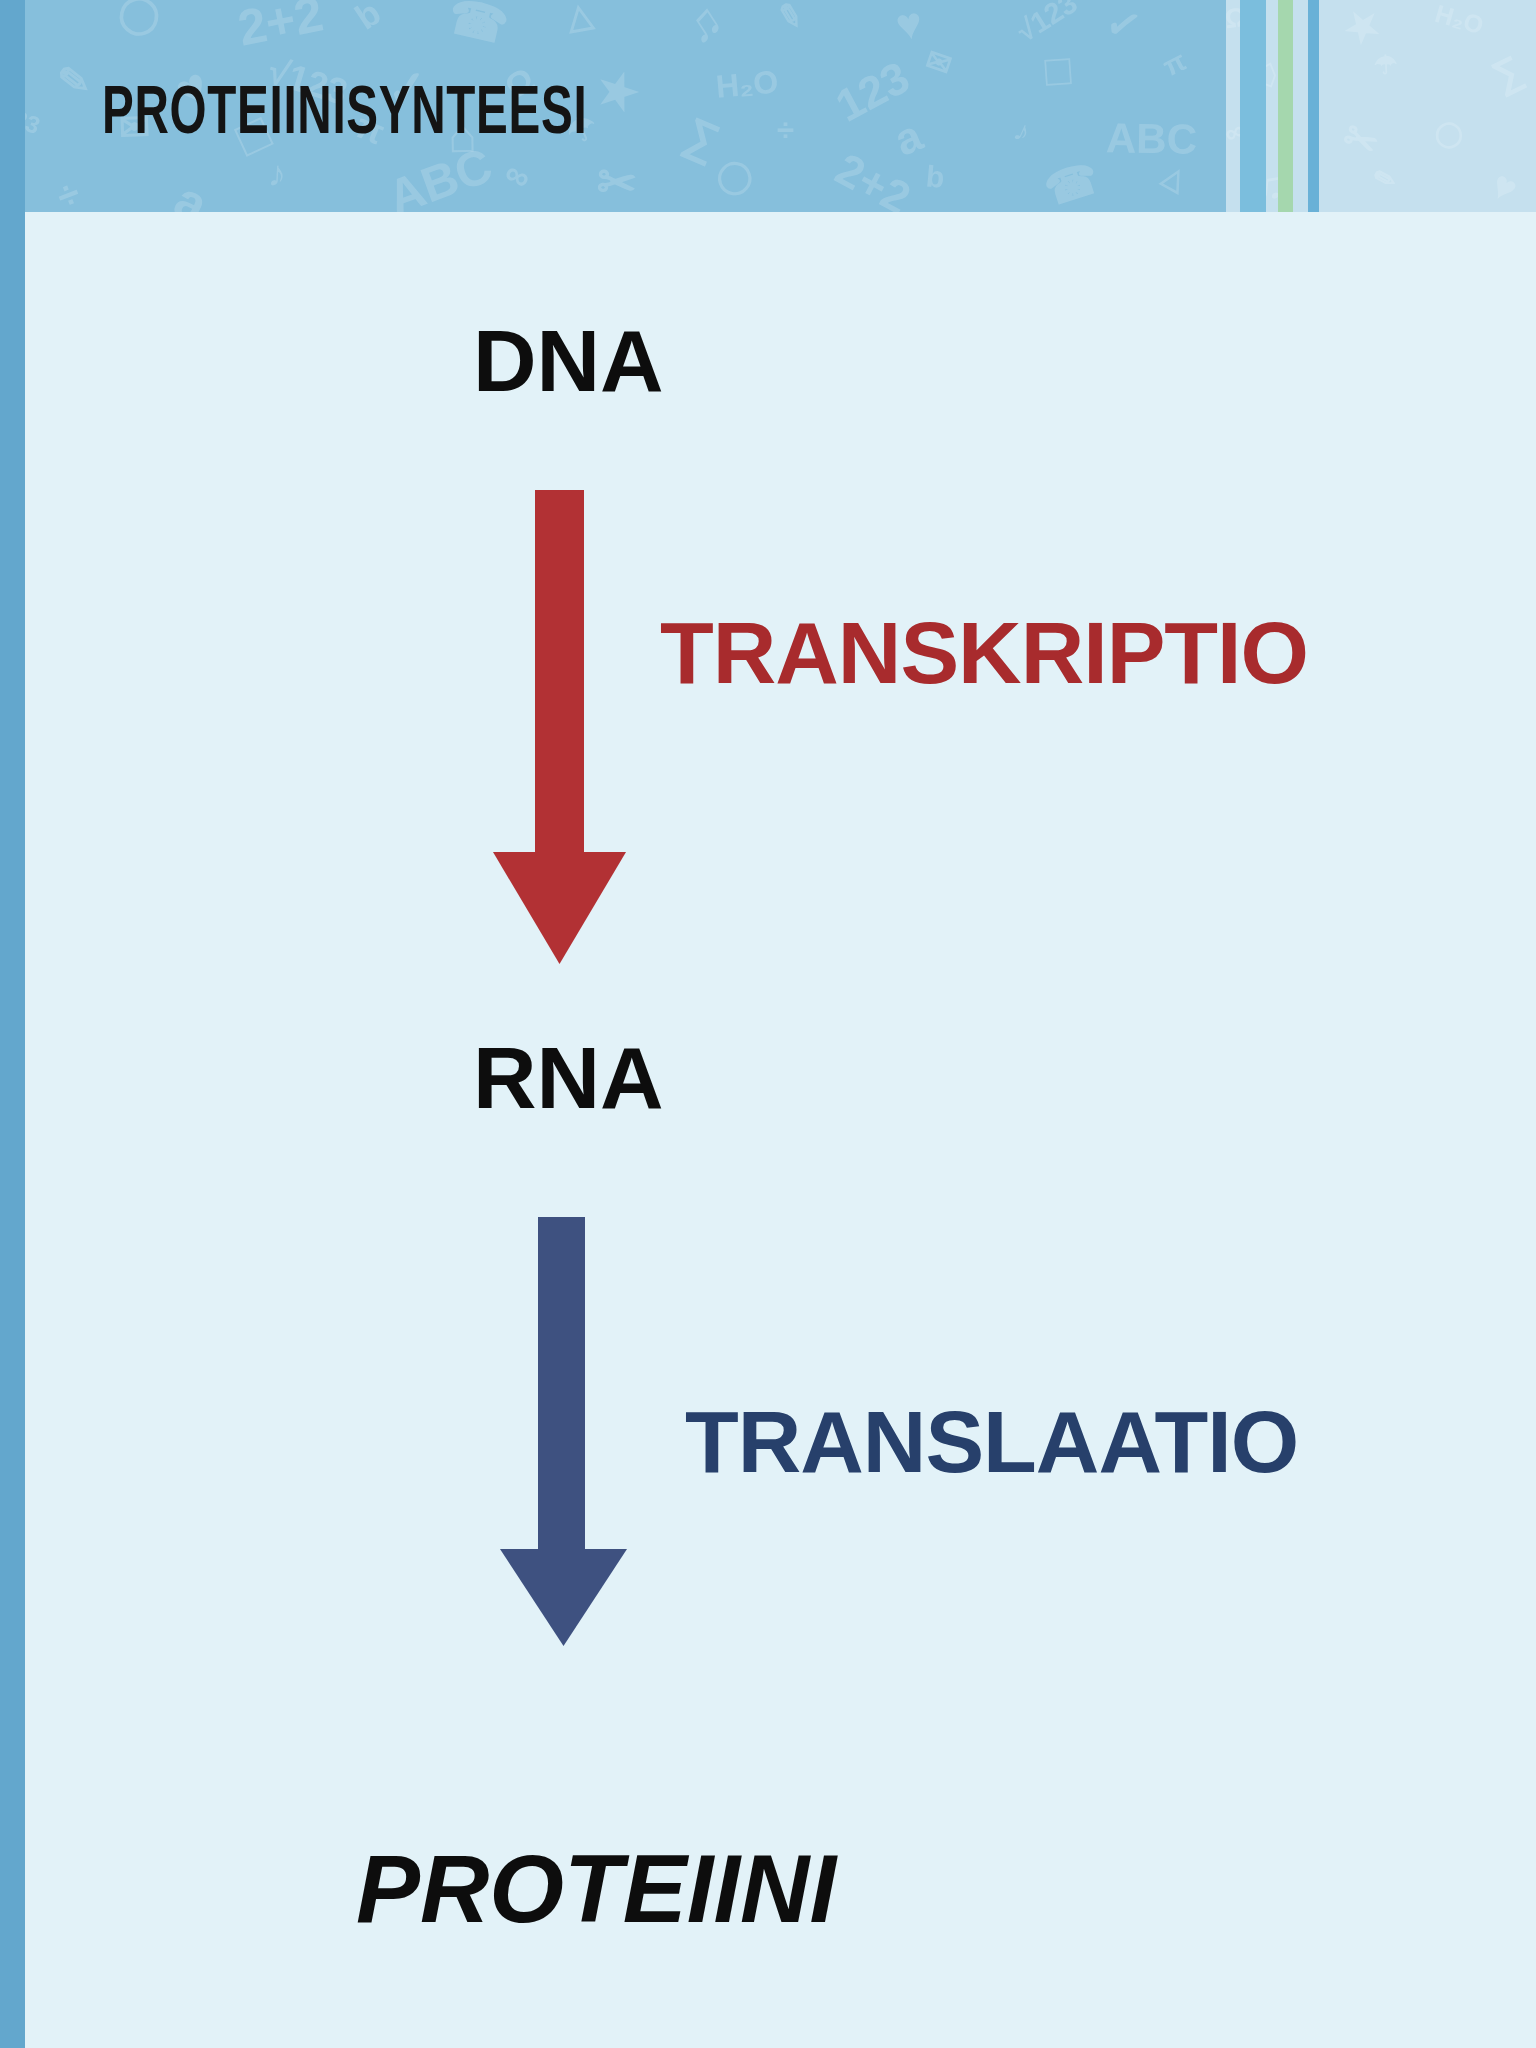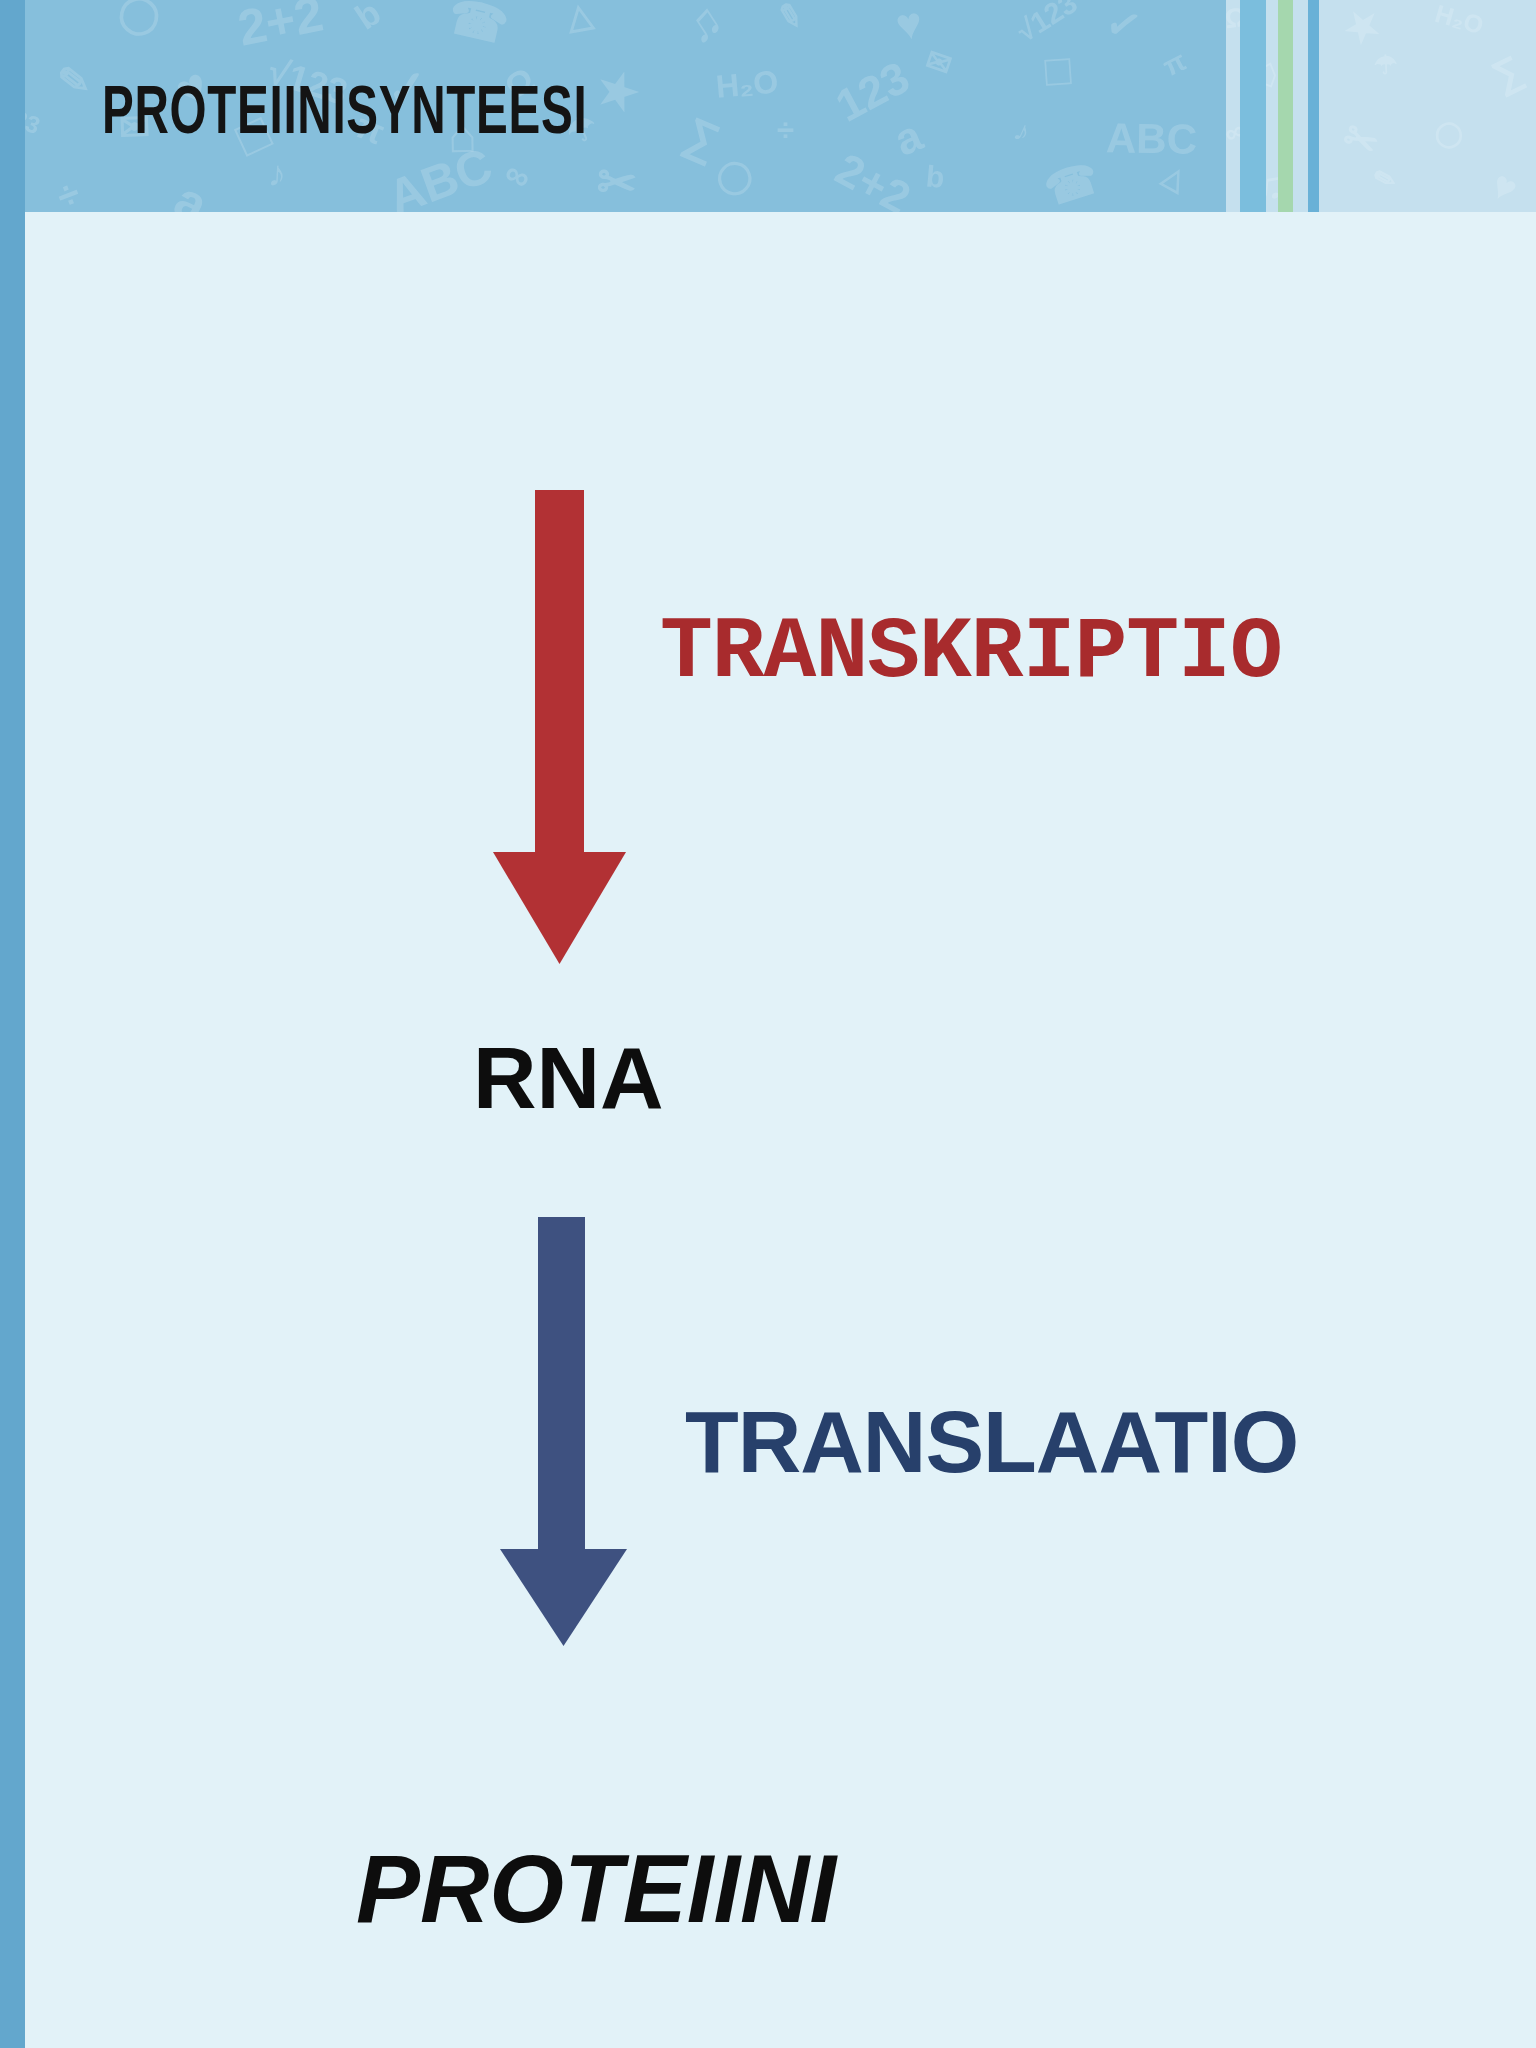--- a/index.html
+++ b/index.html
@@ -108,27 +108,28 @@
     <div class="overlay right-panel" style="background-color: rgba(255, 255, 255, 0.52);"></div>
     <div class="stripe stripe-blue" style="background-color: rgb(123, 190, 221);"></div>
     <div class="stripe stripe-green" style="background-color: rgb(165, 215, 174);"></div>
     <div class="stripe stripe-darkblue" style="background-color: rgb(105, 177, 215);"></div>
 
     <div class="slide-title" style="color: rgb(20, 20, 20);">PROTEIINISYNTEESI</div>
   </div>
 
   <div class="left-bar" style="background-color: rgb(99, 167, 205);"></div>
 
+  <div class="node-label label-dna" style="color: rgb(13, 13, 13);">DNA</div>
 
   <svg class="arrow-svg arrow-transcription" width="133" height="474" viewBox="0 0 133 474">
     <rect x="42" y="0" width="49" height="366" fill="#b23134"></rect>
     <polygon points="0,362 133,362 66.5,474" fill="#b23134"></polygon>
   </svg>
 
-  <div class="process-label label-transcription" style="color: rgb(168, 43, 45); font-family: Liberation Mono, monospace;">TRANSKRIPTIO</div>
+  <div class="process-label label-transcription" style="color: rgb(168, 43, 45);">TRANSKRIPTIO</div>
 
   <div class="node-label label-rna" style="color: rgb(13, 13, 13); text-align: center;">RNA</div>
 
   <svg class="arrow-svg arrow-translation" width="127" height="429" viewBox="0 0 127 429">
     <rect x="38" y="0" width="47" height="336" fill="#3e5180"></rect>
     <polygon points="0,332 127,332 63.5,429" fill="#3e5180"></polygon>
   </svg>
 
   <div class="process-label label-translation" style="color: rgb(39, 64, 107);">TRANSLAATIO</div>
 

